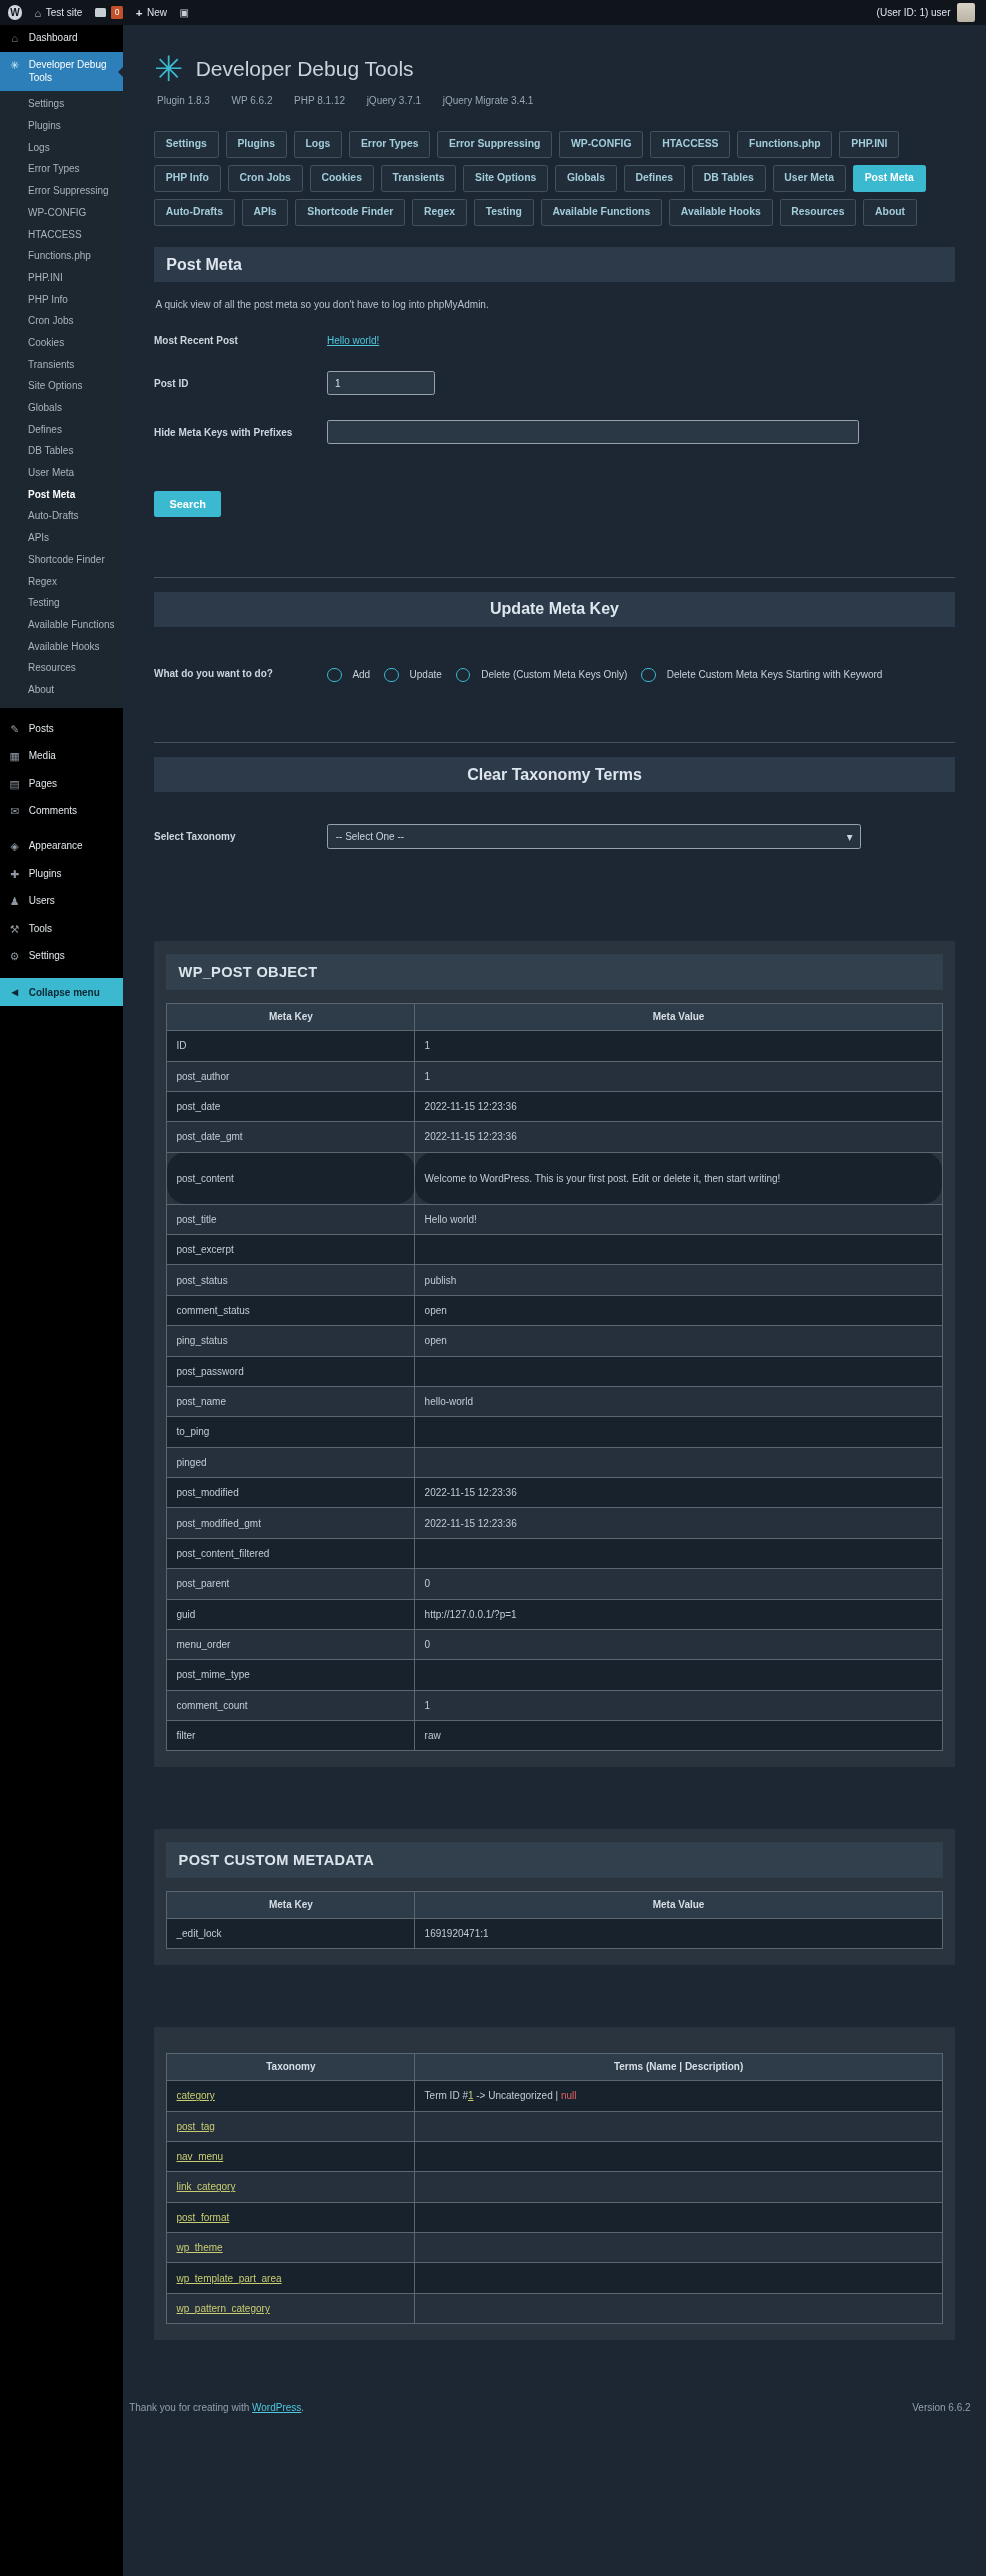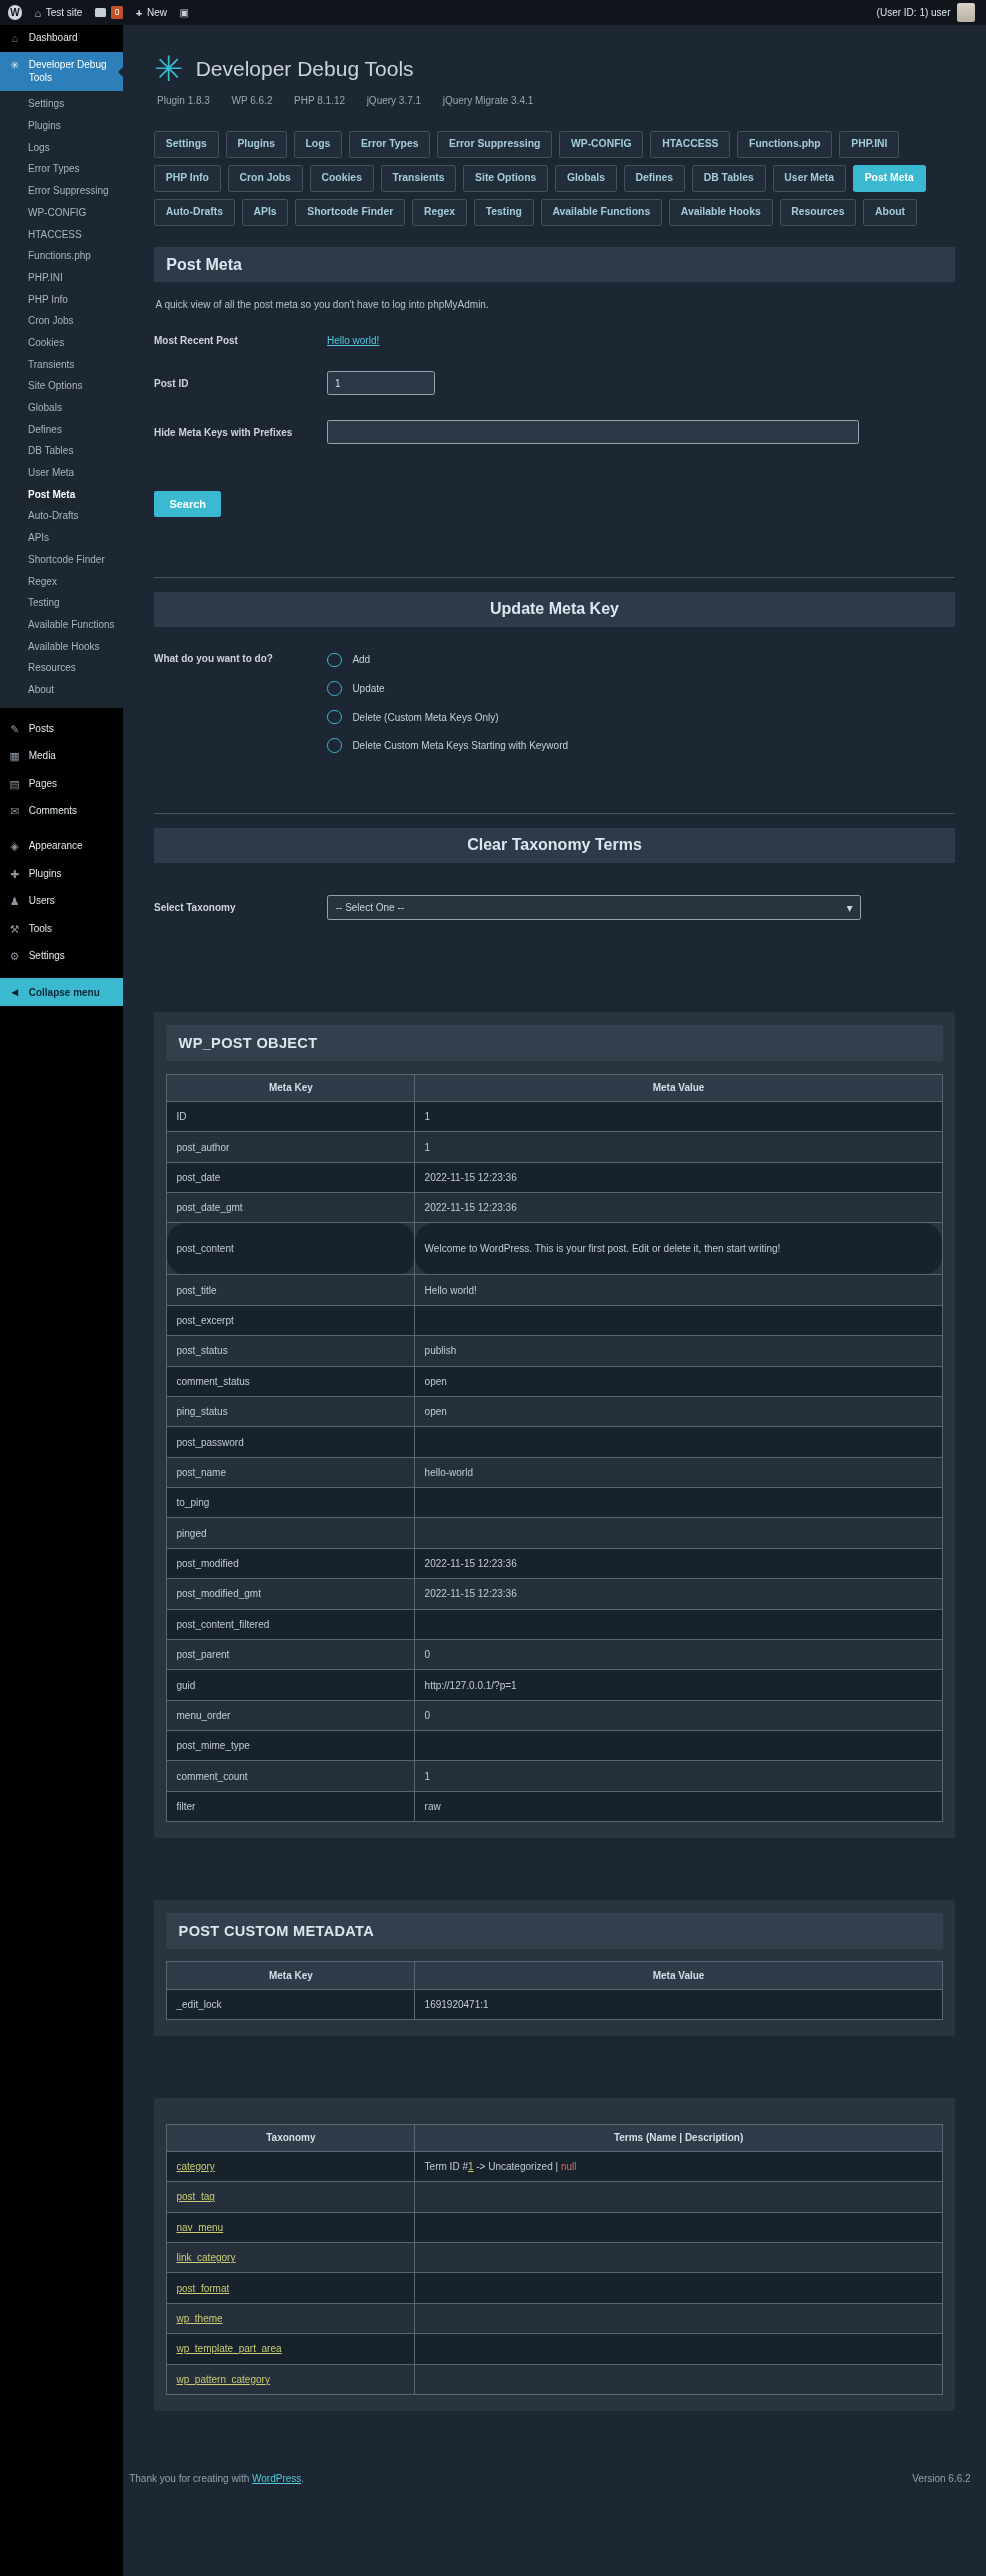--- a/index.html
+++ b/index.html
@@ -71,22 +71,22 @@
   .section-desc{margin:17px 1.5px;color:#b6c1ca;font-size:10px;}
   
   .form-row{display:flex;align-items:center;margin:25px 0;}
   .form-label{flex:0 0 173px;font-weight:bold;color:#ccd5dd;}
   .link{color:var(--link);text-decoration:underline;}
   .text-input{background:#2a3744;border:0.8px solid #98a3ad;border-radius:2.3px;color:#d9e0e6;padding:5.4px 7px;font:inherit;}
   .input-postid{width:108px;}
   .input-prefix{width:532px;}
   .btn-primary{background:var(--accent);color:#ffffff;border:0;border-radius:2.3px;padding:7px 15.4px;font:inherit;font-weight:bold;font-size:11px;margin-top:21.6px;cursor:pointer;}
   
-  .radio-block{display:flex;margin-top:26px;}
-  .radio-options{display:flex;flex-direction:column;gap:14px;}
+  .radio-block{display:flex;margin-top:41px;}
+  .radio-options{display:flex;gap:14px;}
   .radio-row{display:flex;align-items:center;color:#c6d0d8;cursor:pointer;}
   .radio-row input[type=radio]{appearance:none;-webkit-appearance:none;width:14.6px;height:14.6px;border:1.5px solid var(--accent);border-radius:50%;background:transparent;margin:0 10.8px 0 0;}
   
   .select-wrap{position:relative;width:534px;}
   .select-wrap select{width:100%;appearance:none;-webkit-appearance:none;background:#27333f;color:#ccd5dd;border:0.8px solid #97a2ac;border-radius:2.3px;padding:6.2px 28px 6.2px 7.7px;font:inherit;cursor:pointer;}
   .chev{position:absolute;right:8.5px;top:50%;transform:translateY(-50%);color:#ccd5dd;pointer-events:none;}
   [data-name="chevron-down-icon"]::before{content:"▾";font-size:11.6px;}
   
   .panel{background:#29343f;margin-top:62px;padding:13px 12.3px 16px;border-radius:1.5px;}
   .panel-first{margin-top:92px;}

